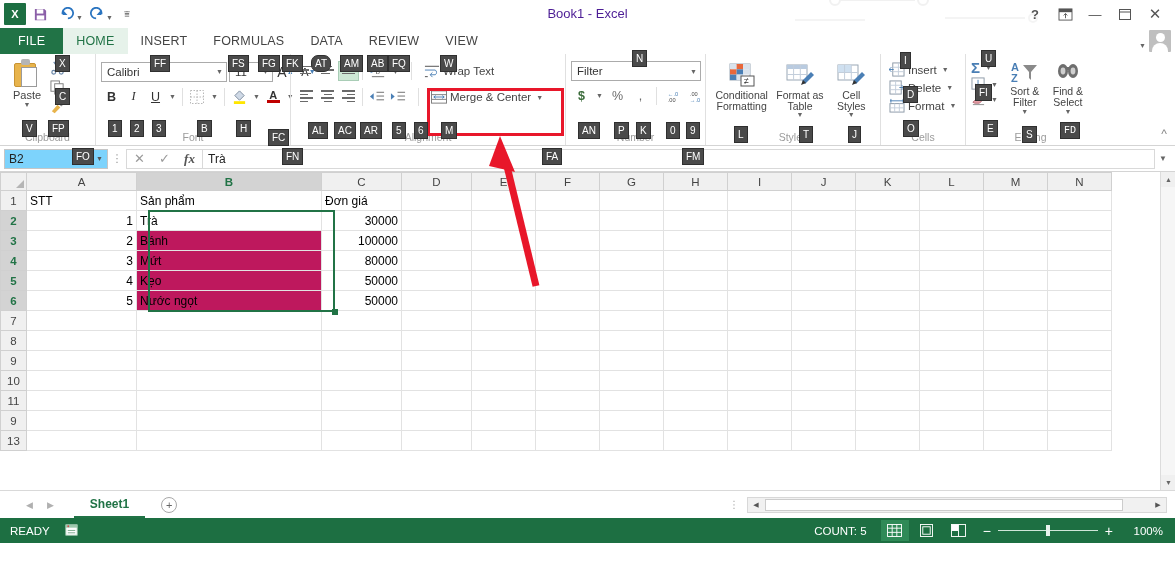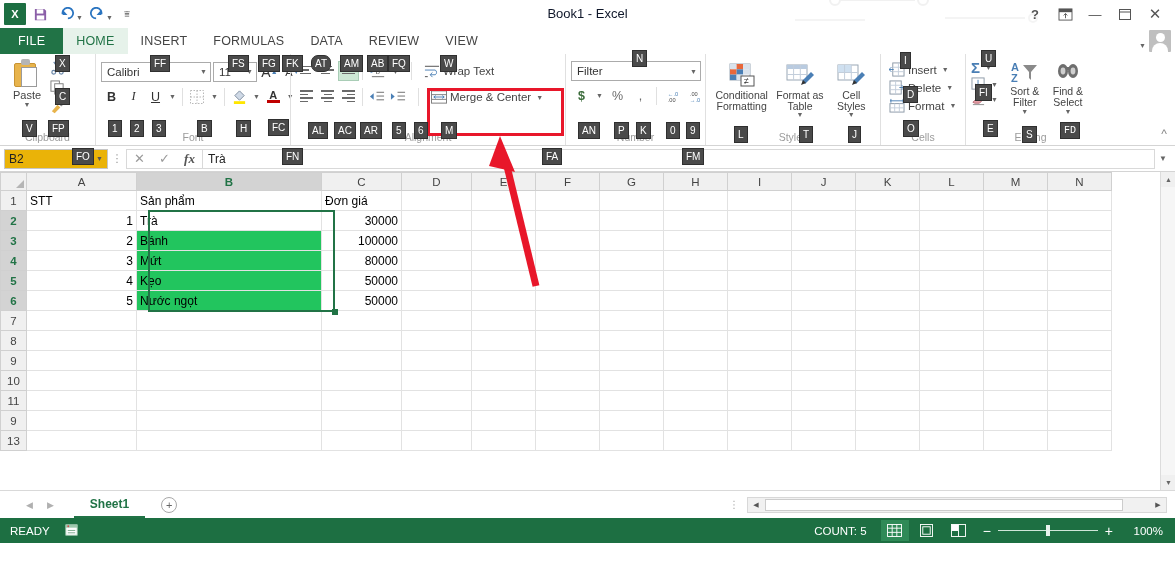--- a/index.html
+++ b/index.html
@@ -14,21 +14,21 @@
   
   .titlebar { position: relative; height: 28px; background: #fff; }
   .qat { position: absolute; left: 4px; top: 3px; display: flex; align-items: center; gap: 1px; }
   .qat-ico { width: 26px; height: 22px; display: flex; align-items: center; justify-content: center;
              font-size: 13px; color: #3a6ea5; cursor: pointer; }
   .xl-logo { width: 22px; height: 22px; background: #1d6f42; color: #fff; font-size: 11px; font-weight: bold;
              display: flex; align-items: center; justify-content: center; border-radius: 1px; }
   .save-ico { color: #8b5fa8; font-size: 14px; }
   .drop-tiny { font-size: 7px; color: #666; margin-left: -5px; margin-top: 6px; }
   .title-text { position: absolute; left: 0; right: 0; top: 6px; text-align: center;
-                font-size: 13px; color: #0f172a; }
+                font-size: 13px; color: #4c1d95; }
   .wincontrols { position: absolute; right: 6px; top: 4px; display: flex; gap: 2px; align-items: center; }
   .wc { width: 28px; height: 20px; display: flex; align-items: center; justify-content: center;
         font-size: 13px; color: #555; cursor: pointer; }
   .deco { position: absolute; right: 120px; top: -10px; width: 260px; height: 48px; opacity: .35; pointer-events: none; }
 
   
   .tabbar { position: relative; height: 26px; background: #fff; display: flex; align-items: flex-end; }
   .tab { height: 26px; padding: 0 13px; display: flex; align-items: center; font-size: 12.5px;
          color: #444; cursor: pointer; letter-spacing: .2px; }
   .tab.file { background: #217346; color: #fff; font-weight: normal; padding: 0 18px; }
@@ -59,21 +59,21 @@
   .cb-clip { position:absolute; left:9px; top:0px; width:9px; height:6px; background:#b5b5b5; border-radius:2px;}
   .cb-page { position:absolute; left:9px; top:8px; width:16px; height:20px; background:#fff; border:1px solid #9a9a9a;}
 
   .mini-ic { width: 17px; height: 17px; display:flex; align-items:center; justify-content:center; font-size:12px; color:#555;}
 
   
   .fontbox { display: flex; align-items: center; gap: 2px; }
   .combo { height: 20px; border: 1px solid #ababab; background: #fff; display: flex; align-items: center;
            padding: 0 3px 0 5px; font-size: 11.5px; color: #333; cursor: pointer; }
   .combo .arr { margin-left: auto; font-size: 7px; color: #666; padding-left: 6px; }
-  .fontname { width: 110px; }
+  .fontname { width: 126px; }
   .fontsize { width: 44px; }
   .ftrow2 { display: flex; align-items: center; gap: 1px; margin-top: 4px; }
   .fbtn { width: 21px; height: 21px; display: flex; align-items: center; justify-content: center;
           font-size: 12.5px; color: #333; cursor: pointer; }
   .sep-v { width: 1px; height: 18px; background: #e0e0e0; margin: 0 3px; }
   .arr-sm { font-size: 7px; color: #666; cursor: pointer; padding: 0 2px; }
 
   
   .alignbtn { width: 21px; height: 20px; display:flex; align-items:center; justify-content:center; cursor:pointer; }
   .alignbtn.sel { background: #cde8d5; border: 1px solid #a9cdb6; }
@@ -93,21 +93,21 @@
         white-space: nowrap; }
 
   
   .hl-rect { position: absolute; border: 3px solid #e8172a; z-index: 55; pointer-events: none; }
   .arrow-svg { position: absolute; z-index: 56; pointer-events: none; }
 
   
   .fbar { height: 26px; display: flex; align-items: center; background: #fff; padding: 2px 4px;
           border-bottom: 1px solid #d4d4d4; }
   .namebox { width: 104px; height: 20px; border: 1px solid #c6c6c6; display: flex; align-items: center;
-             padding: 0 4px; font-size: 12px; color: #222; background: #eab308; }
+             padding: 0 4px; font-size: 12px; color: #222; background: #7dd3fc; }
   .namebox .arr { margin-left: auto; font-size: 7px; color: #555; }
   .fbdots { width: 18px; text-align: center; color: #999; font-size: 11px; letter-spacing: 0; }
   .fbbtns { display: flex; align-items: center; gap: 0px; border: 1px solid #d9d9d9; border-right: none; height: 20px; }
   .fbb { width: 25px; height: 18px; display: flex; align-items: center; justify-content: center;
          font-size: 13px; color: #9a9a9a; cursor: pointer; }
   .fx { font-style: italic; font-family: "Liberation Serif", serif; font-weight: bold; color: #555; }
   .finput { flex: 1; height: 20px; border: 1px solid #d9d9d9; display: flex; align-items: center;
             padding: 0 5px; font-size: 12px; color: #222; background: #fff; }
   .fb-drop { width: 16px; text-align:center; font-size: 8px; color:#666; }
 
@@ -117,21 +117,21 @@
   .colhead, .rowhead { background: #f0f0f0; color: #444; font-weight: normal; font-size: 11.5px;
                        border: 1px solid #d0d0d0; text-align: center; height: 18px; }
   .colhead.sel { background: #d3d3d3; color: #217346; font-weight: bold; }
   .rowhead.sel { background: #d3d3d3; color: #217346; font-weight: bold; }
   .cnr { width: 26px; background: #f0f0f0; border: 1px solid #d0d0d0; position: relative; }
   .cnr::after { content:""; position:absolute; right:2px; bottom:2px; border-style:solid;
                 border-width: 0 0 8px 8px; border-color: transparent transparent #b5b5b5 transparent; }
   td.cell { border-right: 1px solid #e2e2e2; border-bottom: 1px solid #e2e2e2; height: 20px;
             font-size: 12px; color: #000; padding: 0 3px; overflow: hidden; white-space: nowrap; }
   td.cell.num { text-align: right; }
-  td.cell.shaded { background: #22c55e; }
+  td.cell.shaded { background: #be185d; }
   .selbox { position: absolute; border: 2px solid #217346; pointer-events: none; z-index: 20; }
   .selhandle { position: absolute; width: 6px; height: 6px; background: #217346; z-index: 21; }
   .vscroll { position: absolute; right: 0; top: 0; width: 15px; bottom: 0; background: #f6f6f6; border-left: 1px solid #dcdcdc; }
   .vsarr { width: 15px; height: 15px; display:flex; align-items:center; justify-content:center; font-size:7px; color:#666; background:#f0f0f0;}
 
   
   .sheetbar { height: 28px; background: #fff; display: flex; align-items: center; border-top: 1px solid #d9d9d9; }
   .navarrows { display: flex; gap: 14px; padding: 0 20px 0 26px; color: #b0b0b0; font-size: 9px; }
   .sheet-tab { height: 26px; padding: 0 16px; display: flex; align-items: center; font-size: 12px;
                font-weight: bold; color: #217346; border-bottom: 2px solid #217346; background: #fff; cursor: pointer; }
@@ -951,21 +951,21 @@
       <div class="kt" style="left: 48px; top: 120px;">FP</div>
       <div class="kt" style="left: 150px; top: 55px;">FF</div>
       <div class="kt" style="left: 228px; top: 55px;">FS</div>
       <div class="kt" style="left: 258px; top: 55px;">FG</div>
       <div class="kt" style="left: 282px; top: 55px;">FK</div>
       <div class="kt" style="left: 108px; top: 120px;">1</div>
       <div class="kt" style="left: 130px; top: 120px;">2</div>
       <div class="kt" style="left: 152px; top: 120px;">3</div>
       <div class="kt" style="left: 197px; top: 120px;">B</div>
       <div class="kt" style="left: 236px; top: 120px;">H</div>
-      <div class="kt" style="left: 268px; top: 119px;">FC</div>
+      <div class="kt" style="left: 268px; top: 129px;">FC</div>
       <div class="kt" style="left: 311px; top: 55px; border-radius: 7px;">AT</div>
       <div class="kt" style="left: 340px; top: 55px;">AM</div>
       <div class="kt" style="left: 367px; top: 55px;">AB</div>
       <div class="kt" style="left: 388px; top: 55px;">FQ</div>
       <div class="kt" style="left: 440px; top: 55px;">W</div>
       <div class="kt" style="left: 308px; top: 122px;">AL</div>
       <div class="kt" style="left: 334px; top: 122px;">AC</div>
       <div class="kt" style="left: 360px; top: 122px;">AR</div>
       <div class="kt" style="left: 392px; top: 122px;">5</div>
       <div class="kt" style="left: 414px; top: 122px;">6</div>

